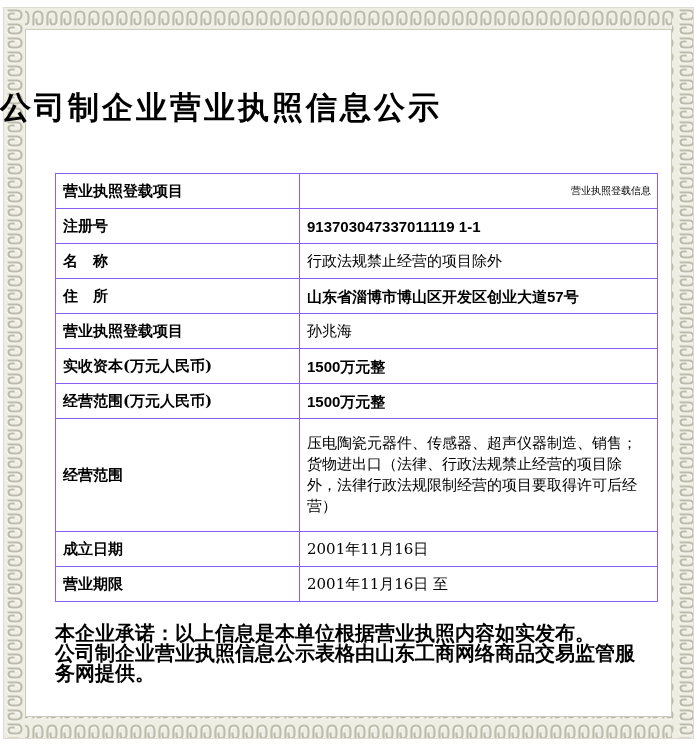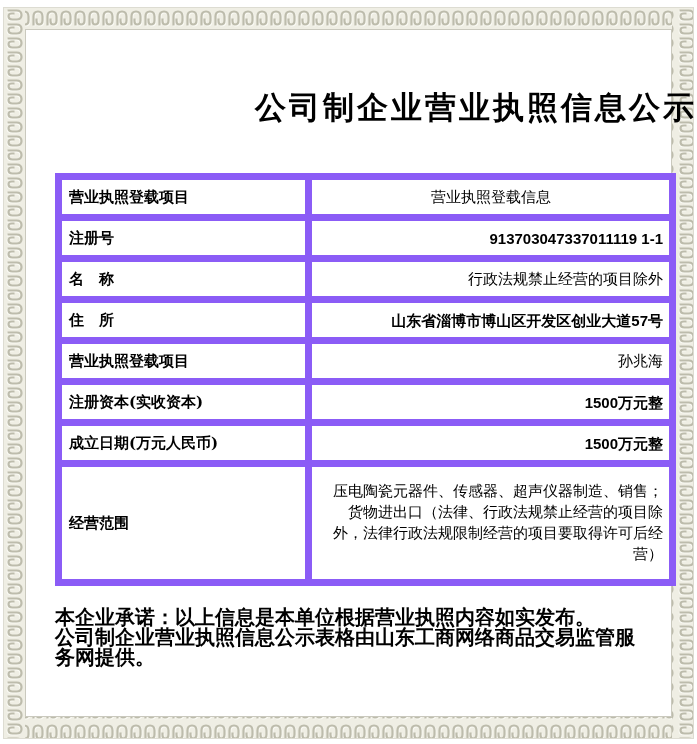--- a/index.html
+++ b/index.html
@@ -15,56 +15,55 @@
     position: absolute; left: 0; top: 0;
     width: 697px; height: 744px;
     pointer-events: none;
   }
   .content {
     position: absolute; left: 0; top: 29px;
     width: 697px;
   }
   .page-title {
     margin-top: 60px;
-    text-align: right;
+    text-align: left;
     font-size: 31px;
     font-weight: bold;
     letter-spacing: 3px;
     line-height: 36px;
     font-family: "DejaVu Serif", "Liberation Serif", serif;
   }
   table.license-table {
     margin: 48px 0 0 55px;
     width: 588px;
     border-collapse: collapse;
     table-layout: fixed;
   }
   table.license-table td {
-    border: 7px solid #8b5cf6;
+    border: 1px solid #8b5cf6;
     padding: 3px 6px 3px 7px;
     height: 28px;
     vertical-align: middle;
     font-size: 15px;
     line-height: 1.4;
     word-break: break-all;
   }
   td.col-label {
     width: 230px;
     font-weight: bold;
     font-size: 17px;
     font-family: "DejaVu Serif", "Liberation Serif", serif;
   }
   td.col-value {
     width: 344px;
     font-family: "DejaVu Serif", "Liberation Serif", serif;
-    text-align: right;
   }
   tr.header-row td.col-value {
-    text-align: center;
-    font-size: 15px;
+    text-align: right;
+    font-size: 10px;
   }
   td.v-bold {
     font-weight: bold;
     font-family: "Liberation Sans", "DejaVu Sans", sans-serif;
     font-size: 15px;
   }
   tr.tall-row td { height: 106px; }
   .footer-note {
     margin: 21px 0 0 55px;
     width: 590px;
@@ -121,30 +120,38 @@
       </tr>
       <tr>
         <td class="col-label">住　所</td>
         <td class="col-value v-bold">山东省淄博市博山区开发区创业大道57号</td>
       </tr>
       <tr>
         <td class="col-label">营业执照登载项目</td>
         <td class="col-value">孙兆海</td>
       </tr>
       <tr>
-        <td class="col-label">注册资本(实收资本)</td>
+        <td class="col-label">实收资本(万元人民币)</td>
         <td class="col-value v-bold">1500万元整</td>
       </tr>
       <tr>
-        <td class="col-label">成立日期(万元人民币)</td>
+        <td class="col-label">经营范围(万元人民币)</td>
         <td class="col-value v-bold">1500万元整</td>
       </tr>
       <tr class="tall-row">
         <td class="col-label">经营范围</td>
         <td class="col-value">压电陶瓷元器件、传感器、超声仪器制造、销售；货物进出口（法律、行政法规禁止经营的项目除外，法律行政法规限制经营的项目要取得许可后经营）</td>
+      </tr>
+      <tr>
+        <td class="col-label">成立日期</td>
+        <td class="col-value">2001年11月16日</td>
+      </tr>
+      <tr>
+        <td class="col-label">营业期限</td>
+        <td class="col-value">2001年11月16日 至</td>
       </tr>
     </tbody>
   </table>
 
   <div class="footer-note">
     <div>本企业承诺：以上信息是本单位根据营业执照内容如实发布。</div>
     <div>公司制企业营业执照信息公示表格由山东工商网络商品交易监管服务网提供。</div>
   </div>
 
 </div>

